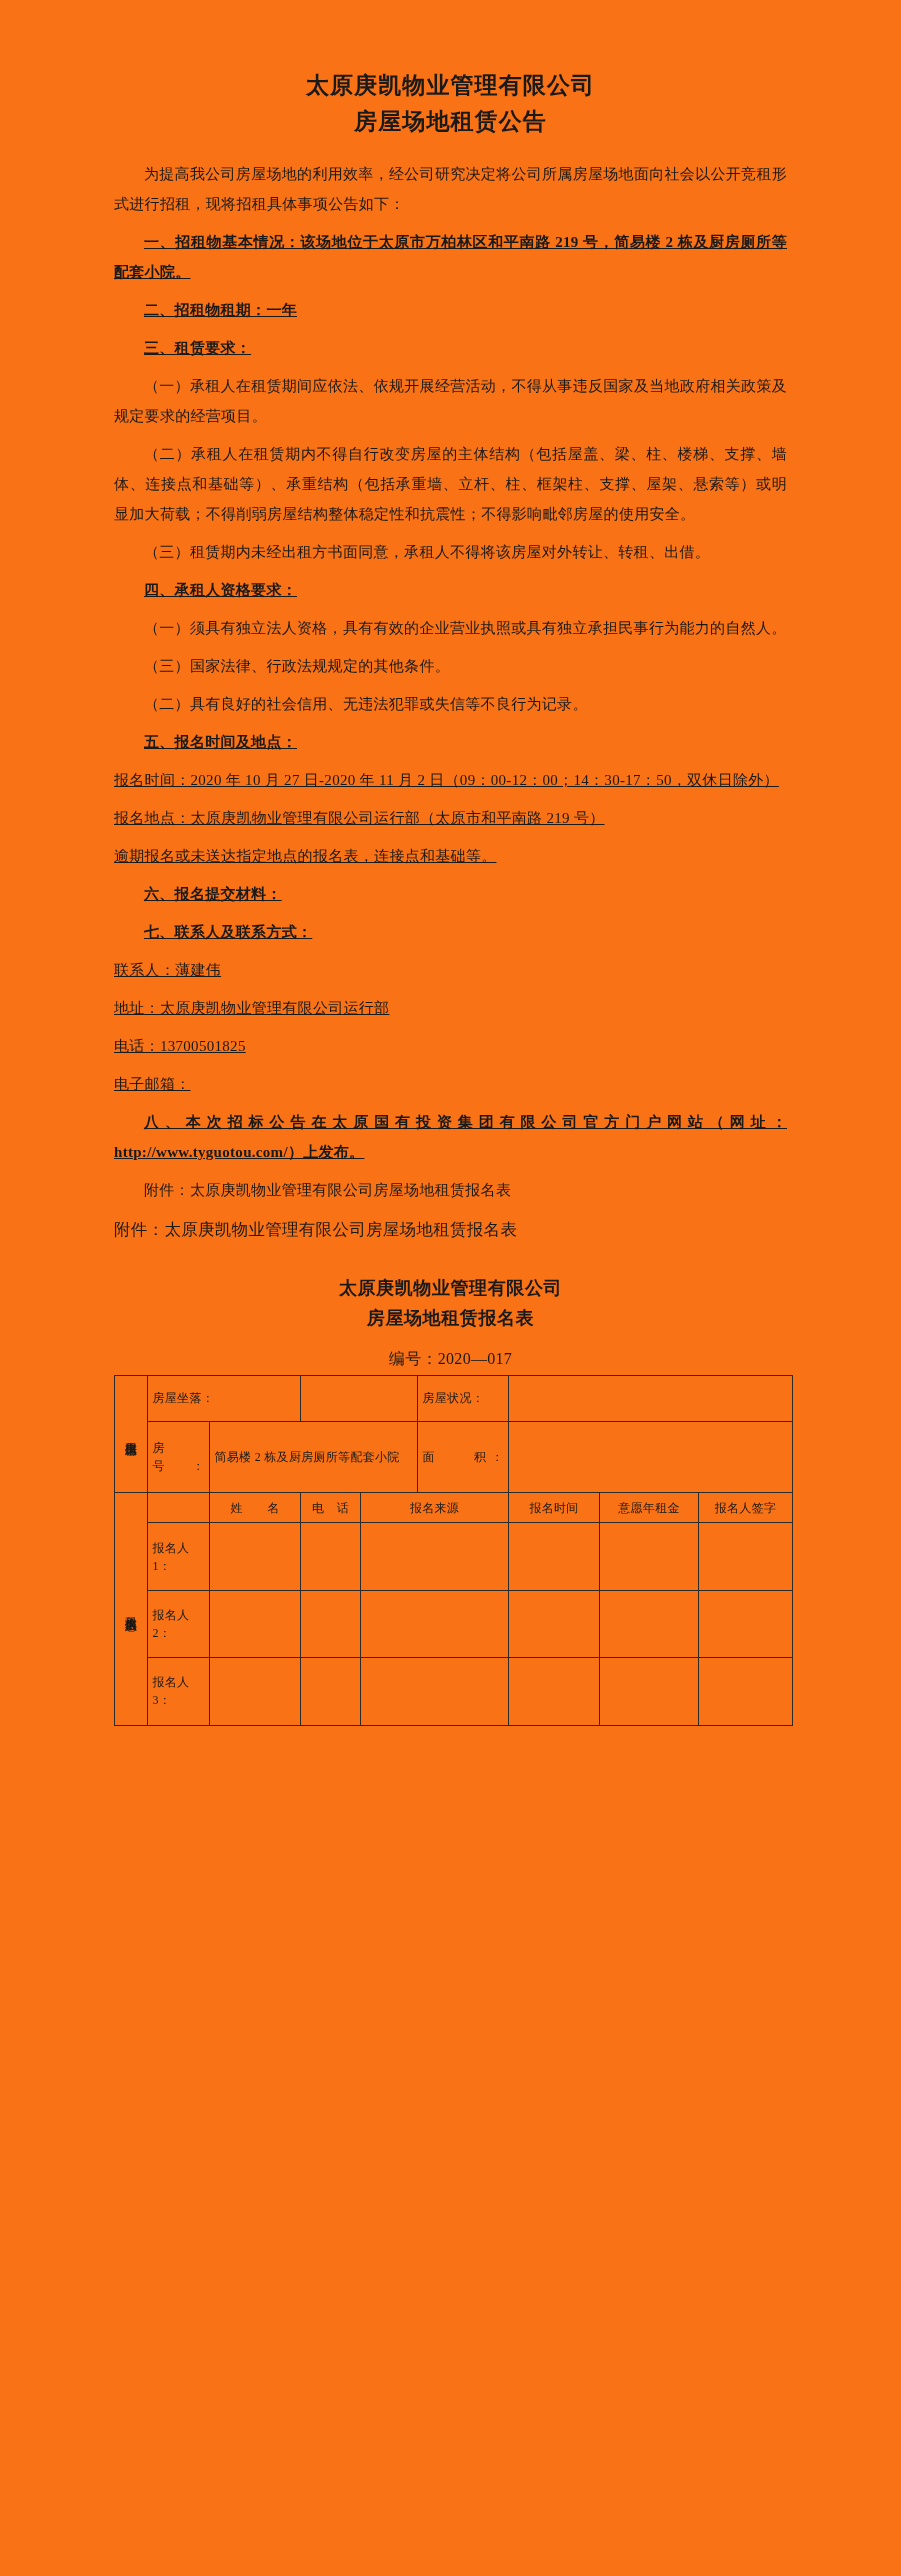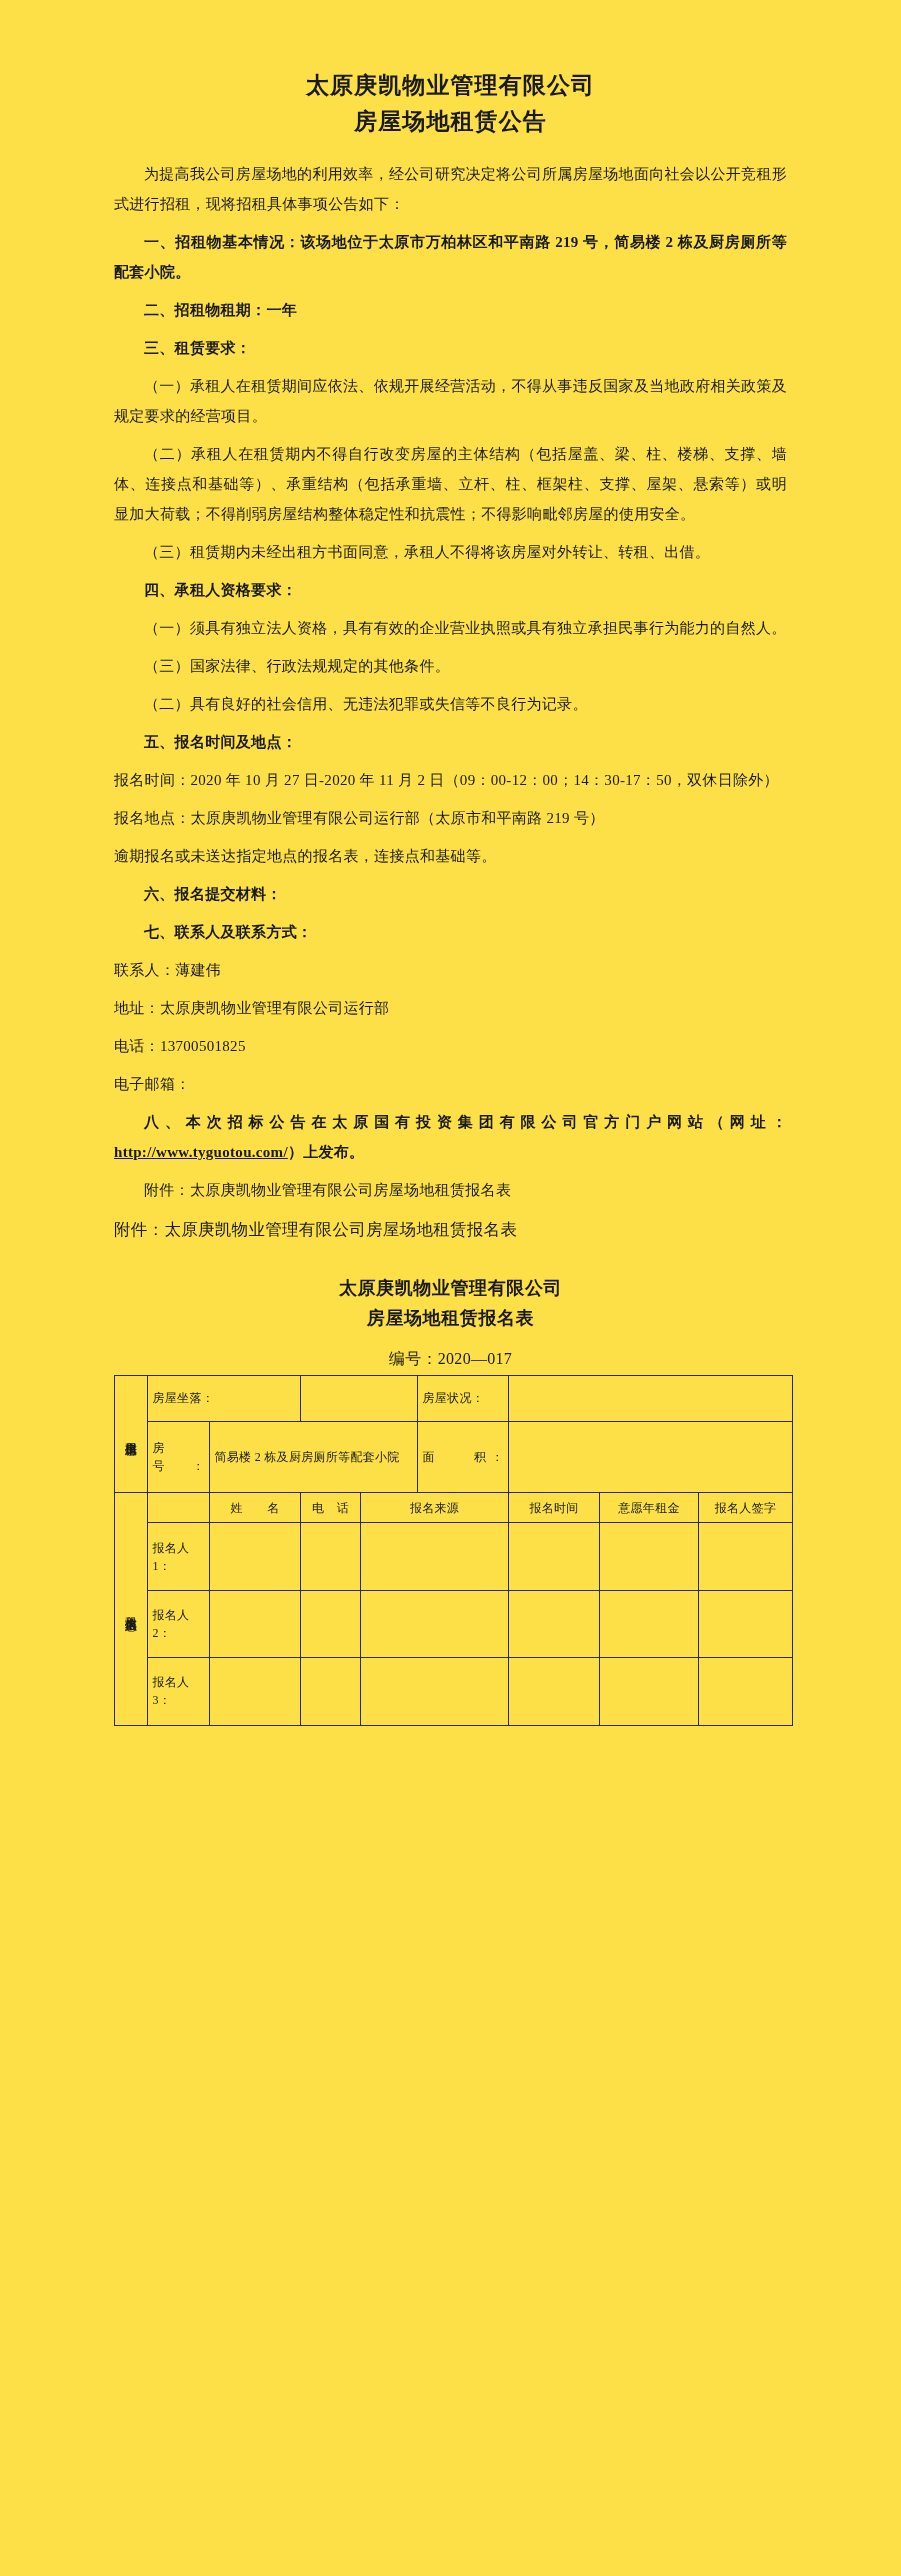--- a/index.html
+++ b/index.html
@@ -10,21 +10,21 @@
   body {
     width: 901px;
     font-family: "Liberation Serif", "DejaVu Serif", serif;
     color: #1a1a1a;
   }
   .page {
     width: 901px;
     min-height: 2576px;
     box-sizing: border-box;
     padding: 68px 114px 45px 114px;
-    background: #fde047;
+    background: #f97316;
   }
   .doc-title {
     text-align: center;
     font-size: 23px;
     font-weight: bold;
     letter-spacing: 1.1px;
     line-height: 1.55;
     margin: 0;
   }
   .doc-title .line2 {
@@ -37,23 +37,25 @@
     font-size: 15px;
     line-height: 2.0;
     margin: 0 0 8px 0;
     text-align: justify;
     text-justify: inter-ideograph;
     text-indent: 2em;
     letter-spacing: 0.3px;
   }
   p.para.noindent {
     text-indent: 0;
+    text-decoration: underline;
   }
   p.para.bold {
     font-weight: bold;
+    text-decoration: underline;
   }
   .link {
     color: #1a1a1a;
     text-decoration: underline;
   }
   .attach-line {
     font-size: 16.5px;
     line-height: 2.0;
     margin: 0 0 8px 0;
     letter-spacing: 0.3px;

